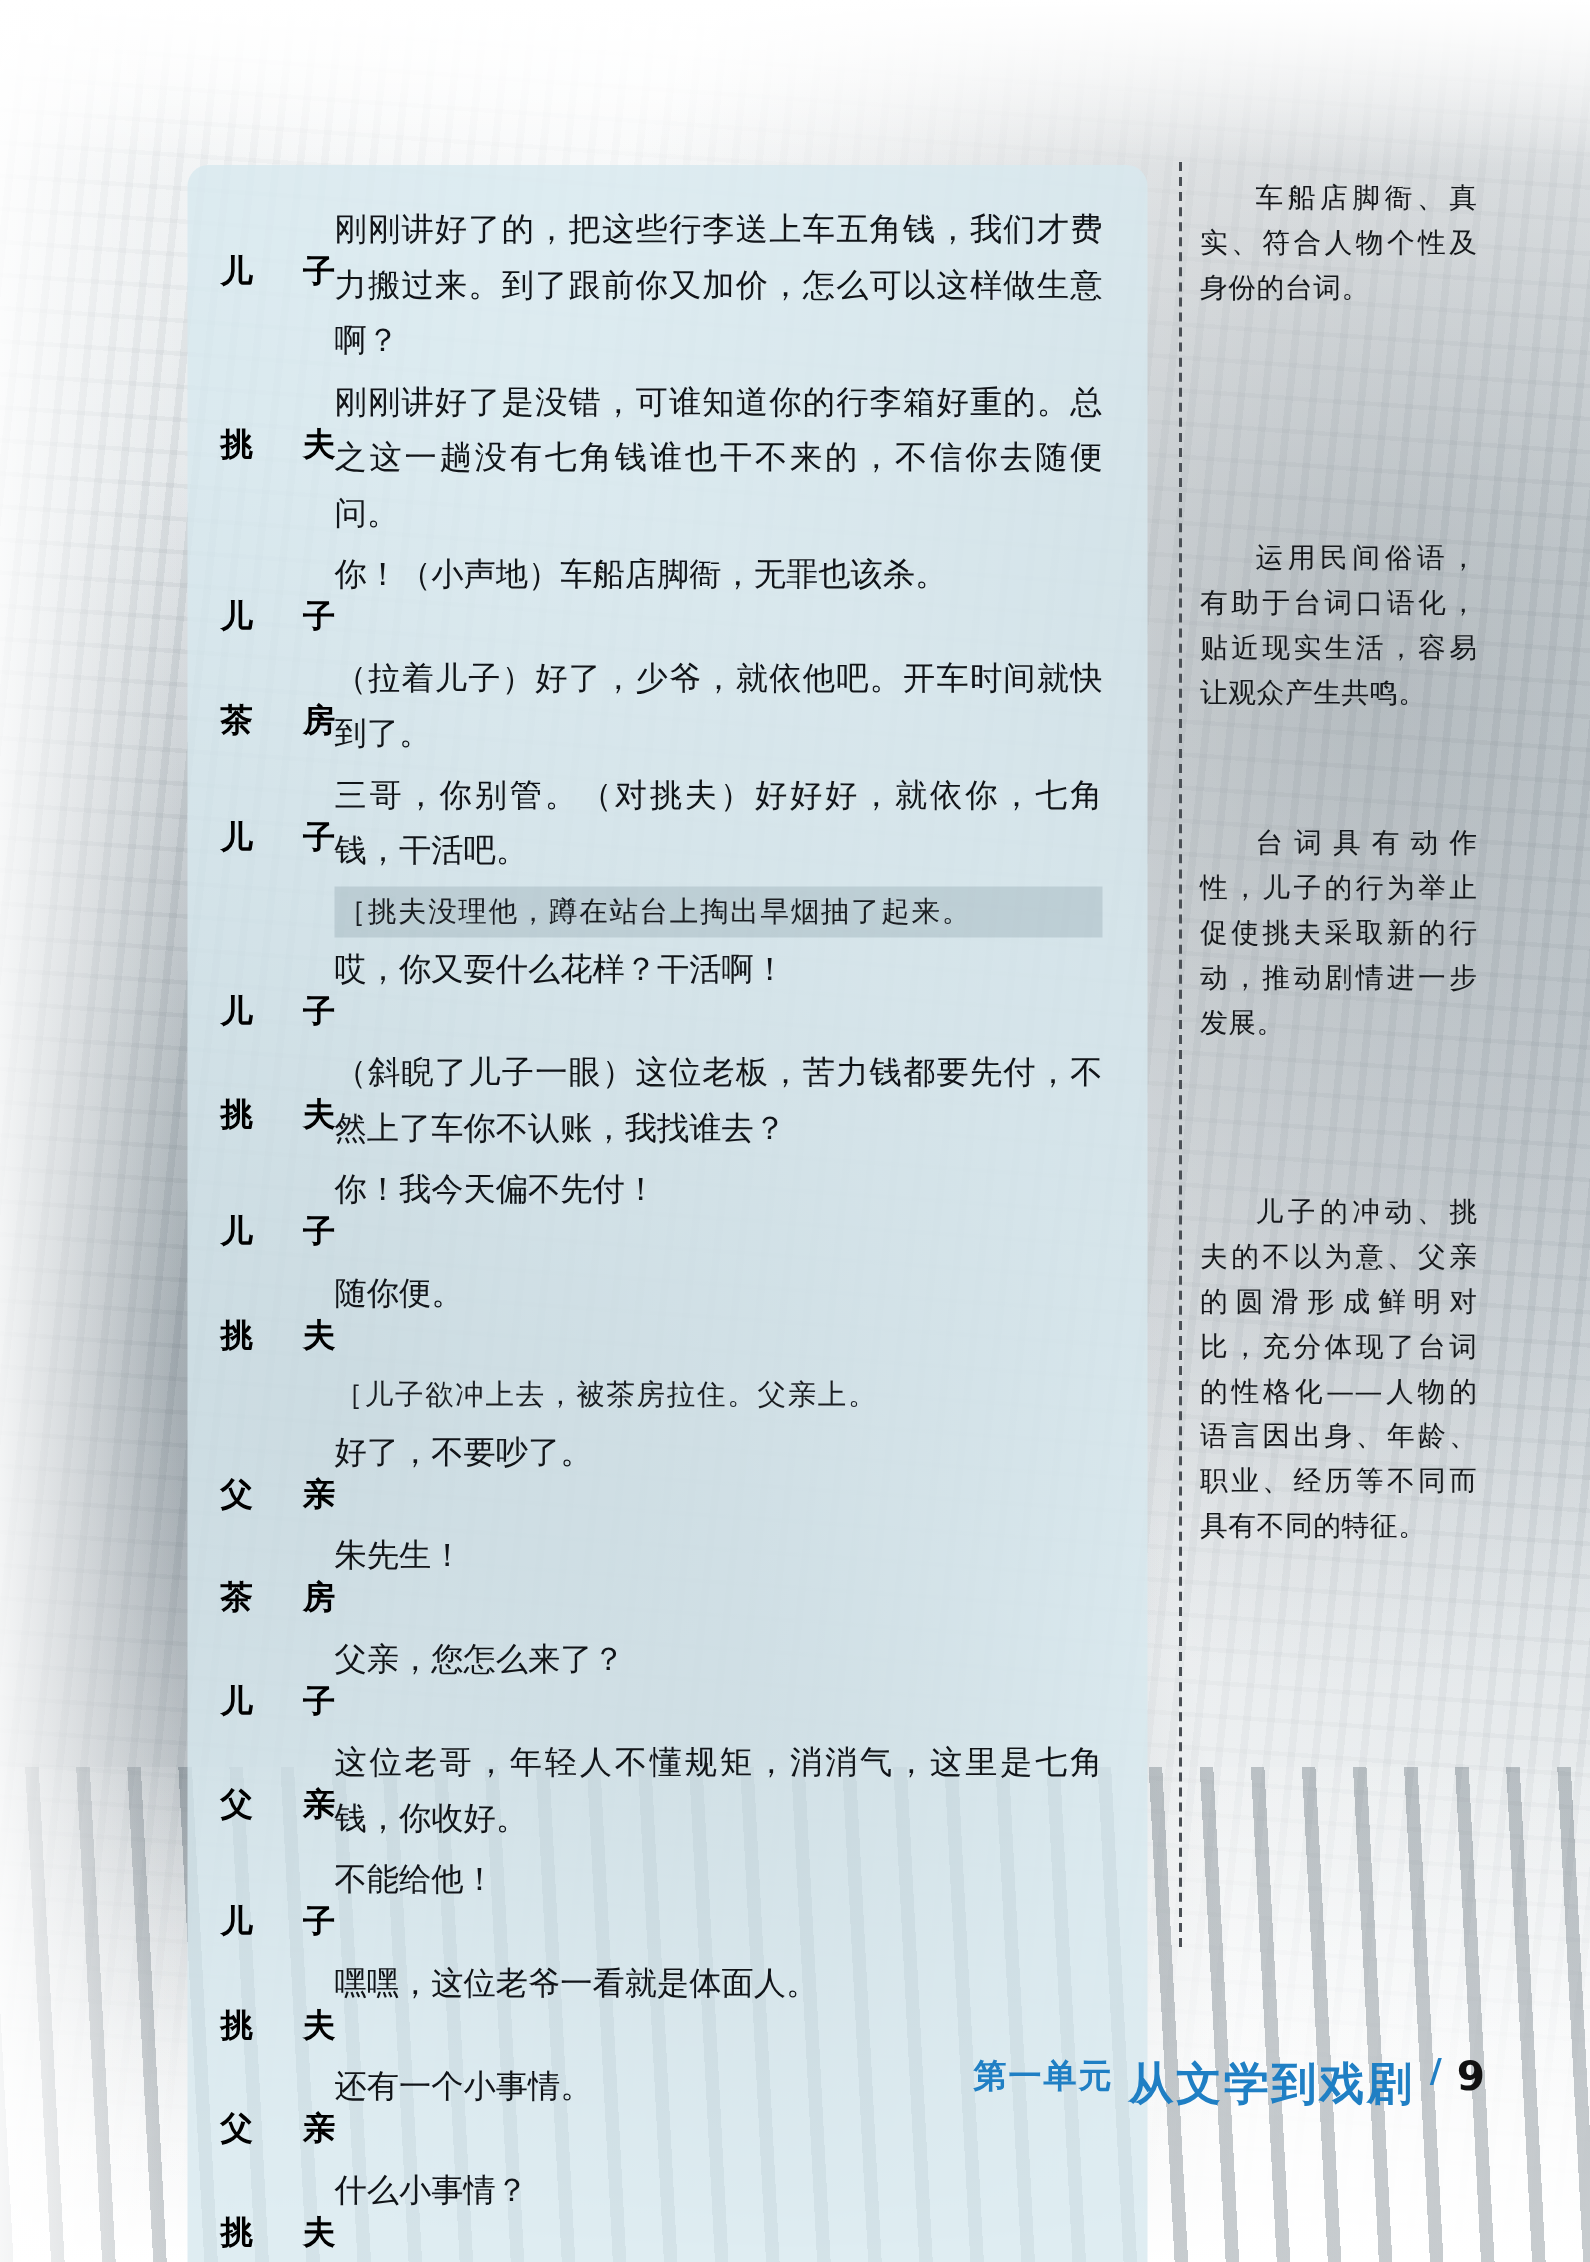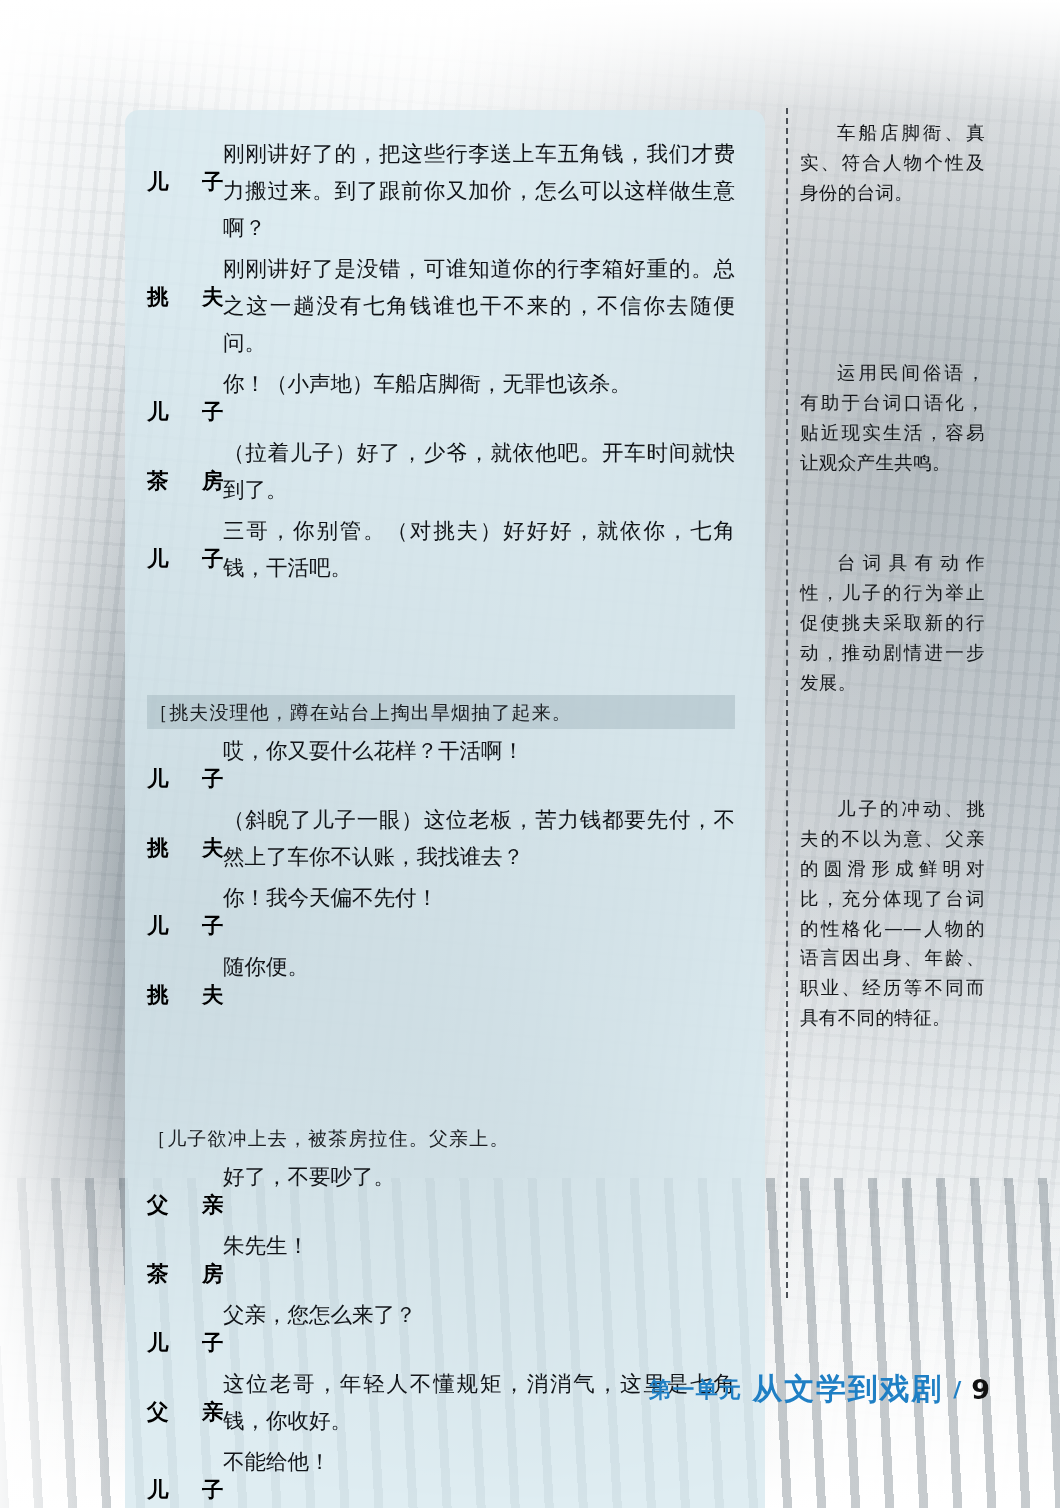--- a/index.html
+++ b/index.html
@@ -95,21 +95,20 @@
     flex: 1 1 auto;
     text-align: justify;
     text-justify: inter-character;
   }
   .stage-line {
     display: flex;
     margin-bottom: 4px;
     font-size: 19px;
     line-height: 1.72;
     color: #1a1d21;
-    flex-direction: column;
   }
   .stage-line .speaker { flex: 0 0 76px; width: 76px; }
   .stage-text {
     flex: 1 1 auto;
     letter-spacing: 0.06em;
   }
   .stage-text.highlight {
     background: rgba(150, 170, 180, 0.38);
     display: inline;
     padding: 1px 2px;
@@ -161,21 +160,21 @@
     color: #1f7fc4;
     text-indent: 0;
   }
 
   
   .footer {
     position: absolute;
     right: 70px;
     bottom: 98px;
     display: flex;
-    align-items: center;
+    align-items: flex-start;
     gap: 10px;
     z-index: 5;
   }
   .footer-unit {
     color: #1f7fc4;
     font-size: 22px;
     font-weight: bold;
     letter-spacing: 0.06em;
   }
   .footer-title {

